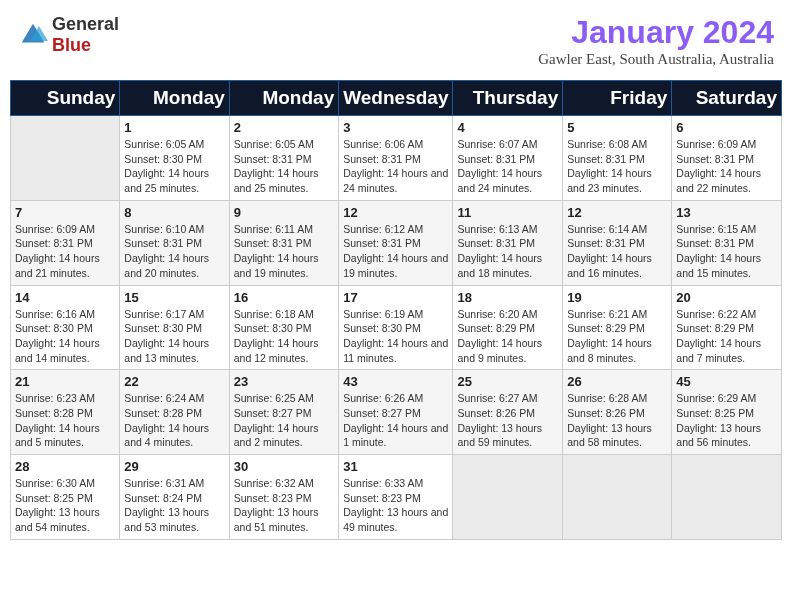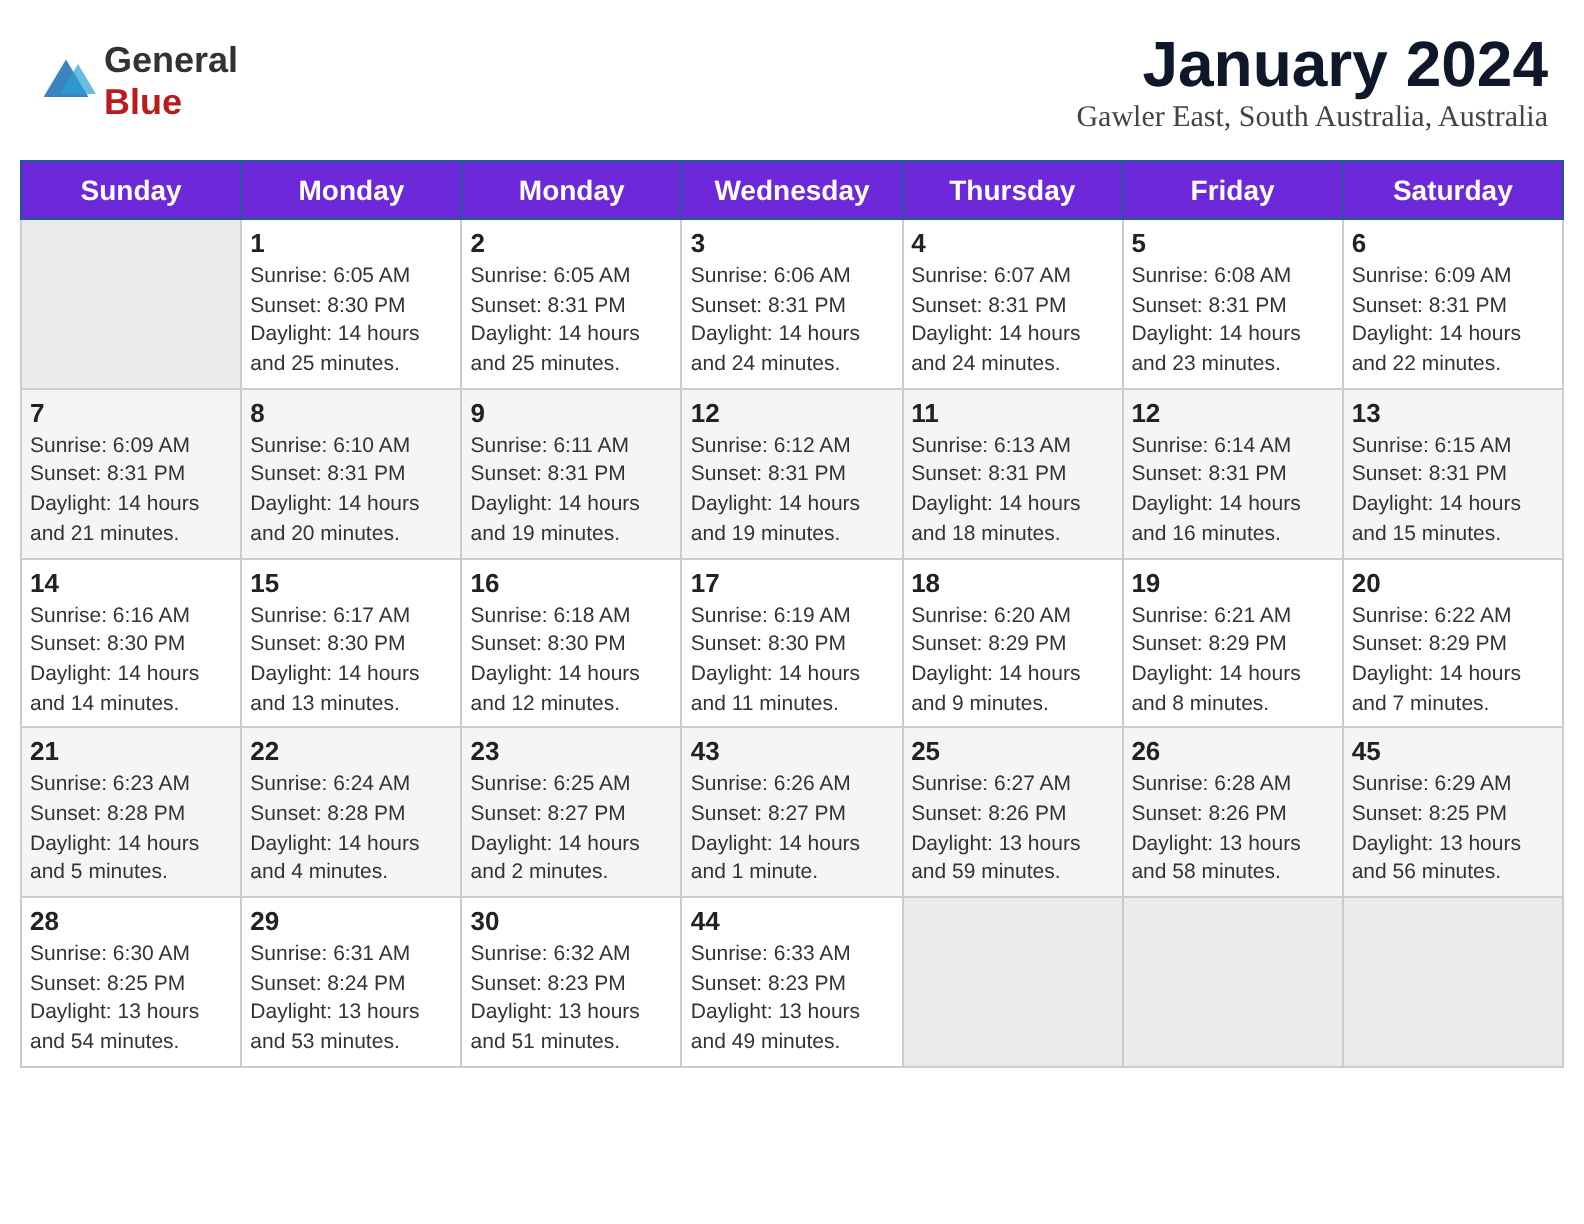--- a/index.html
+++ b/index.html
@@ -6,57 +6,57 @@
     body {
       font-family: Arial, sans-serif;
       background: #fff;
       width: 792px;
       min-height: 612px;
       padding: 10px;
     }
     .header {
       display: flex;
       justify-content: space-between;
-      align-items: center;
+      align-items: flex-start;
       margin-bottom: 8px;
       padding: 4px 8px;
     }
     .logo {
       display: flex;
       align-items: center;
       gap: 4px;
     }
     .logo-icon {
       width: 30px;
       height: 30px;
     }
     .title-block {
       text-align: right;
     }
     .month-year {
       font-size: 32px;
       font-weight: bold;
-      color: #0f172a;
+      color: #8b5cf6;
     }
     .location {
       font-size: 15px;
       color: #444;
       font-family: Liberation Serif, serif;
     }
     table {
       width: 100%;
       border-collapse: collapse;
       font-size: 11px;
     }
     thead th {
-      background-color: #6d28d9;
+      background-color: #0f172a;
       color: white;
       padding: 6px 4px;
-      text-align: center;
-      font-size: 14px;
+      text-align: right;
+      font-size: 19px;
       font-weight: bold;
       border: 1px solid #1e5a99;
     }
     tbody td {
       border: 1px solid #ccc;
       vertical-align: top;
       padding: 4px;
       min-height: 80px;
       height: 80px;
       width: calc(100%/7);
@@ -243,21 +243,21 @@
         </td>
         <td>
           <span class="day-number">29</span>
           <div class="day-info">Sunrise: 6:31 AM<br>Sunset: 8:24 PM<br>Daylight: 13 hours and 53 minutes.</div>
         </td>
         <td>
           <span class="day-number">30</span>
           <div class="day-info">Sunrise: 6:32 AM<br>Sunset: 8:23 PM<br>Daylight: 13 hours and 51 minutes.</div>
         </td>
         <td>
-          <span class="day-number">44</span>
+          <span class="day-number">31</span>
           <div class="day-info">Sunrise: 6:33 AM<br>Sunset: 8:23 PM<br>Daylight: 13 hours and 49 minutes.</div>
         </td>
         <td class="empty-cell"></td>
         <td class="empty-cell"></td>
         <td class="empty-cell"></td>
       </tr>
     </tbody>
 </table>
 
 </body></html>

